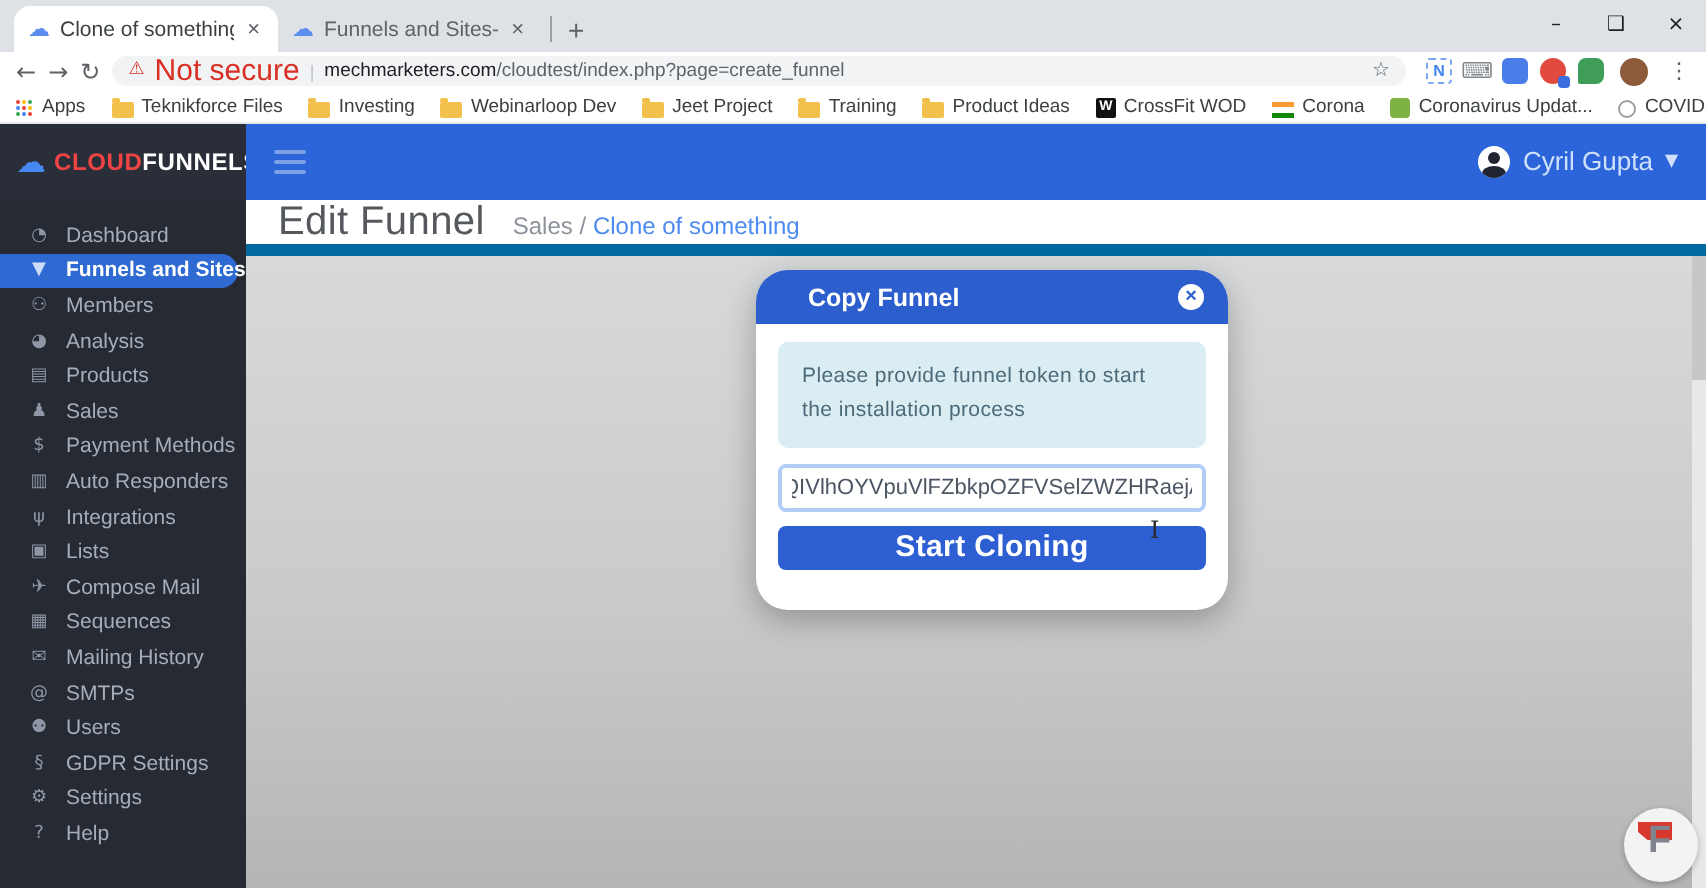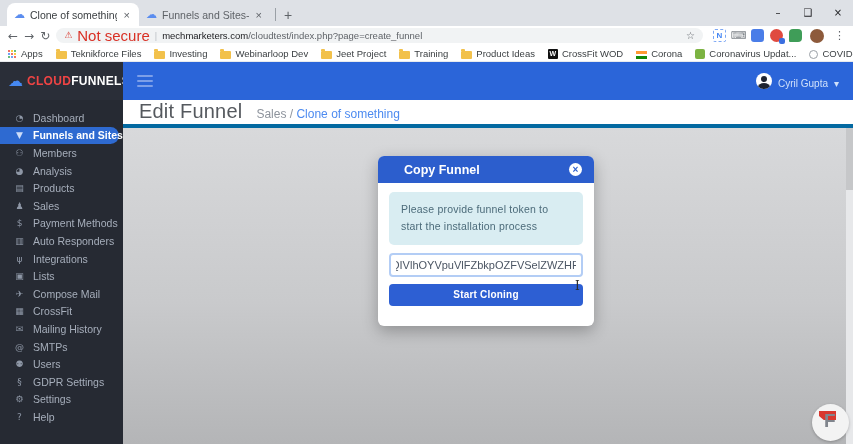--- a/index.html
+++ b/index.html
@@ -55,53 +55,53 @@
 
   
   .appbar{height:38px;display:flex}
   .logobox{width:123px;background:#2a2e38;display:flex;align-items:center;padding-left:8px;gap:4px;flex:none}
   .logocloud{color:#4688f1;font-size:15px;line-height:1}
   .logotxt{font-size:12px;font-weight:bold;letter-spacing:.3px;white-space:nowrap}
   .logotxt .c1{color:#ef4444}.logotxt .c2{color:#fff}
   .bluebar{flex:1;background:#2b65d9;display:flex;align-items:center;padding:0 14px}
   .hamburger{width:16px;display:flex;flex-direction:column;gap:2.5px}
   .hamburger i{height:2.5px;background:#7d9fe8;border-radius:1px}
-  .userbox{margin-left:auto;display:flex;align-items:flex-end;gap:6px;color:#cfe0fa;font-size:10px}
+  .userbox{margin-left:auto;display:flex;align-items:flex-start;gap:6px;color:#cfe0fa;font-size:13px}
   .uavatar{width:16px;height:16px;border-radius:50%;background:#fff;position:relative;overflow:hidden}
   .uavatar::before{content:"";position:absolute;left:5px;top:3px;width:6px;height:6px;border-radius:50%;background:#1f2430}
   .uavatar::after{content:"";position:absolute;left:2px;top:10px;width:12px;height:8px;border-radius:50%;background:#1f2430}
 
   
   .approw{display:flex;height:344px}
   .sidebar{width:123px;background:#262a33;flex:none;padding-top:9px;overflow:hidden}
   .sitem{height:17.6px;display:flex;align-items:center;gap:7px;padding-left:13px;color:#a6aebb;font-size:10.5px;white-space:nowrap}
   .sitem .ic{width:13px;text-align:center;font-size:9px;color:#8e97a6;flex:none;font-style:normal}
   .sitem .ic.zap{font-size:6.5px;font-weight:bold;font-style:italic}
   .sitem.active{background:#2e6ad1;border-radius:0 13px 13px 0;width:119px;color:#fff;font-weight:bold}
   .sitem.active .ic{color:#cddcf8}
 
   .main{flex:1;display:flex;flex-direction:column;position:relative}
-  .pagehead{height:28px;background:#fff;display:flex;align-items:baseline;padding:0 16px;border-bottom:4px solid #0369a1}
+  .pagehead{height:28px;background:#fff;display:flex;align-items:baseline;padding:0 16px;border-bottom:6px solid #0369a1}
   .ptitle{font-size:20px;color:#55595e;font-weight:500;letter-spacing:.2px}
   .crumb{font-size:12px;margin-left:14px;color:#8d939c}
   .crumb .cur{color:#4d8bf0}
   .psub{margin-left:auto;font-size:11.5px;color:#5c6166}
 
   .content{flex:1;position:relative;background:linear-gradient(180deg,#d8d9db 0%,#c9cacc 55%,#b4b5b7 100%)}
   .scrolltrack{position:absolute;right:0;top:0;width:7px;height:100%;background:#e7e8ea}
   .scrollthumb{position:absolute;right:0;top:0;width:7px;height:62px;background:#c6c7c9}
 
   
-  .modal{position:absolute;left:255px;top:28px;width:216px;background:#fff;border-radius:6px;box-shadow:0 5px 16px rgba(0,0,0,.28);overflow:hidden}
+  .modal{position:absolute;left:255px;top:7px;width:236px;background:#fff;border-radius:16px;box-shadow:0 5px 16px rgba(0,0,0,.28);overflow:hidden}
   .mhead{height:27px;background:#2c5ecd;color:#fff;display:flex;align-items:center;padding:0 12px 0 26px;font-size:12.5px;font-weight:bold}
   .mclose{margin-left:auto;width:13px;height:13px;background:#fff;color:#2c5ecd;border-radius:50%;font-size:10px;line-height:13px;text-align:center;font-weight:bold}
   .mbody{padding:9px 11px 20px 11px;position:relative}
   .minfo{background:#d9edf2;color:#4c6b7a;border-radius:5px;padding:9px 12px;font-size:10.5px;line-height:1.65;letter-spacing:.2px}
   .mtoken{width:100%;height:24px;margin-top:8px;border:2px solid #b3cdf5;border-radius:4px;font-size:11px;color:#4b5563;padding:0 5px;outline:none;font-family:"Liberation Sans",sans-serif;text-indent:-5px;white-space:nowrap}
-  .mbtn{width:100%;height:22px;margin-top:7px;background:#2d5fd3;color:#fff;border:none;border-radius:4px;font-size:10px;font-weight:bold;font-family:"Liberation Sans",sans-serif;letter-spacing:.2px}
+  .mbtn{width:100%;height:22px;margin-top:7px;background:#2d5fd3;color:#fff;border:none;border-radius:4px;font-size:15px;font-weight:bold;font-family:"Liberation Sans",sans-serif;letter-spacing:.2px}
   .ibeam{position:absolute;left:197px;top:96px;font-family:"DejaVu Serif",serif;font-size:12px;color:#2b2b2b}
 
   
   .wm{position:absolute;right:4px;bottom:3px;width:37px;height:37px;border-radius:50%;background:#f3f3f3;box-shadow:0 1px 3px rgba(0,0,0,.25)}
   .wm-red{position:absolute;left:7px;top:7px;width:17px;height:9px;background:#d8372e;clip-path:polygon(0 0,100% 0,100% 100%,28% 100%,0 55%)}
   .wm-f{position:absolute;left:12px;top:6px;font-size:19px;font-weight:bold;color:#80858d}
 </style>
 </head>
 <body>
 
@@ -271,21 +271,21 @@
       <div class="sitem">
           <i class="ic g">▣</i>
           <span>Lists</span>
         </div>
       <div class="sitem">
           <i class="ic g">✈</i>
           <span>Compose Mail</span>
         </div>
       <div class="sitem">
           <i class="ic g">▦</i>
-          <span>CrossFit</span>
+          <span>Sequences</span>
         </div>
       <div class="sitem">
           <i class="ic g">✉</i>
           <span>Mailing History</span>
         </div>
       <div class="sitem">
           <i class="ic g">@</i>
           <span>SMTPs</span>
         </div>
       <div class="sitem">

